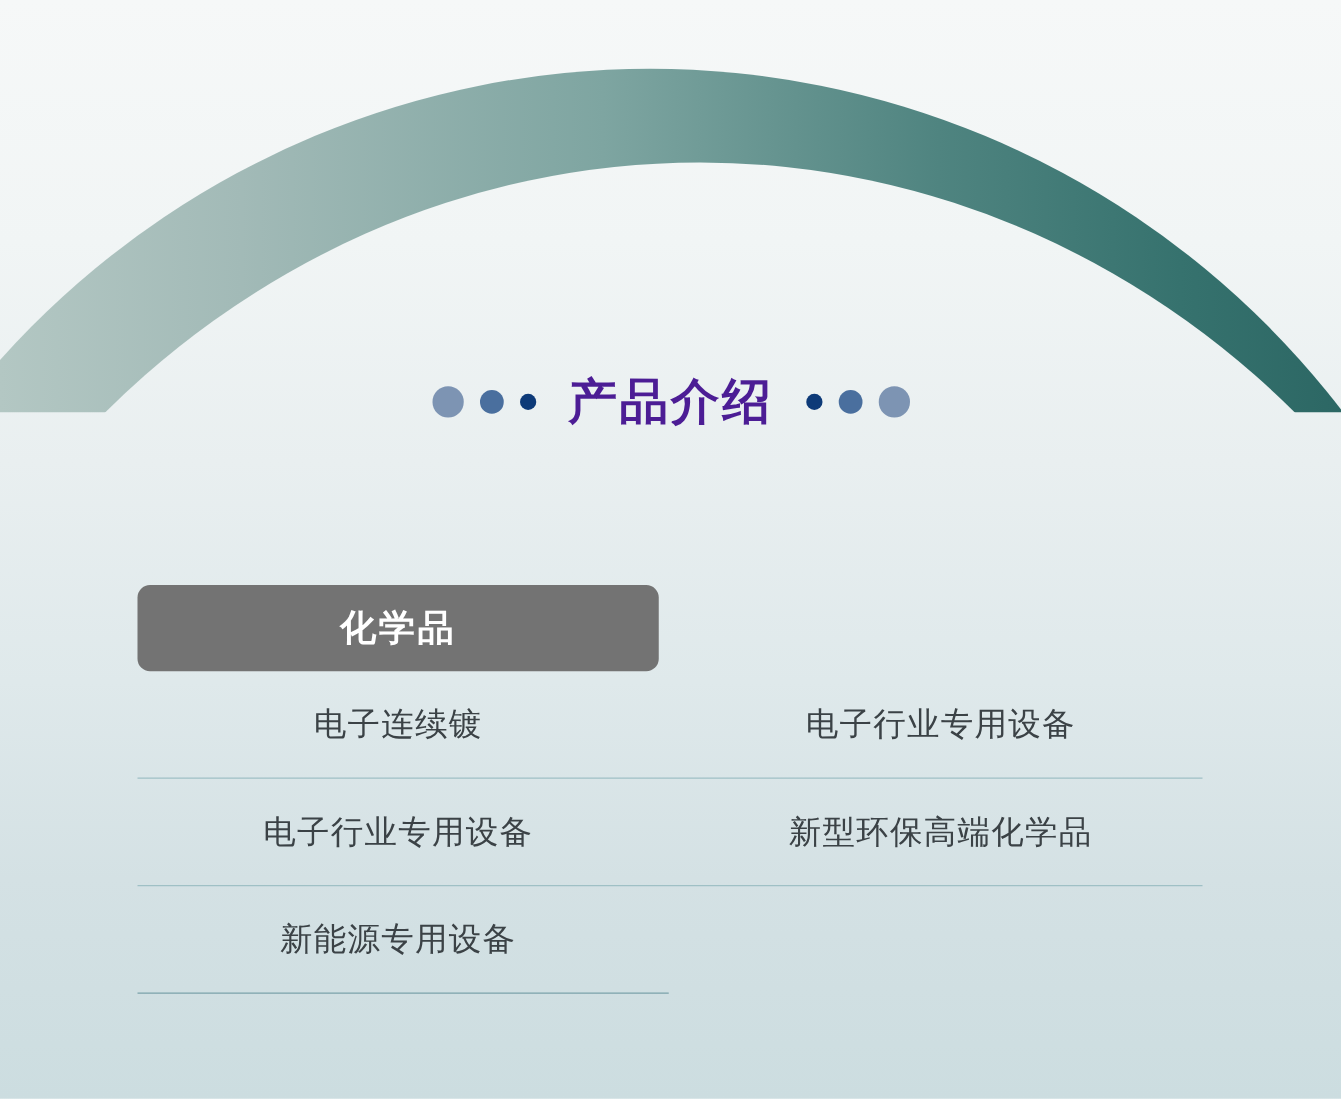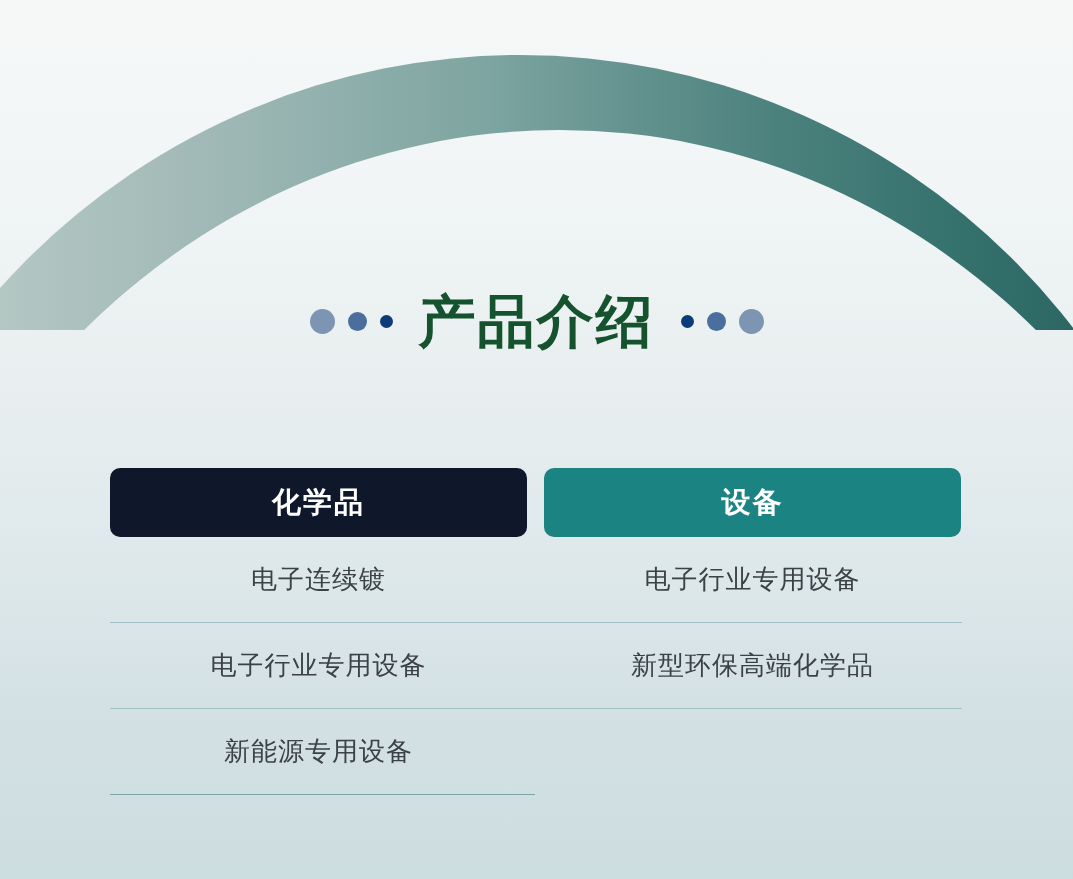--- a/index.html
+++ b/index.html
@@ -19,22 +19,22 @@
     display:flex;align-items:center;justify-content:center;gap:0;
   }
   .dots{display:flex;align-items:center;}
   .dots.left{gap:13px;margin-right:26px;}
   .dots.right{gap:13px;margin-left:26px;}
   .dot{border-radius:50%;display:block;}
   .d-lg{width:25px;height:25px;}
   .d-md{width:19px;height:19px;}
   .d-sm{width:13px;height:13px;}
   #page-title{
-    font-size:57px;font-weight:bold;letter-spacing:2px;
-    color:#14532d;line-height:1;white-space:nowrap;
+    font-size:39px;font-weight:bold;letter-spacing:2px;
+    color:#4c1d95;line-height:1;white-space:nowrap;
     font-family:Liberation Serif, serif;
   }
 
   
   #product-table{
     position:absolute;left:110px;top:468px;width:852px;
   }
   .tab-row{display:flex;gap:17px;}
   .tab{
     width:417px;height:69px;border-radius:10px;
@@ -92,25 +92,22 @@
   <span class="dots right">
     <span class="dot d-sm" style="background:#0d3a78"></span>
     <span class="dot d-md" style="background:#4a6f9e"></span>
     <span class="dot d-lg" style="background:#7d94b3"></span>
   </span>
 </div>
 
 <div id="product-table">
 
   <div class="tab-row">
-    <div class="tab" style="background:#0f172a">
+    <div class="tab" style="background:#737373">
       <span>化学品</span>
-    </div>
-    <div class="tab" style="background:#1c8383">
-      <span>设备</span>
     </div>
   </div>
 
   <div class="body-row">
     <div class="cell">
       <span>电子连续镀</span>
     </div>
     <div class="cell">
       <span>电子行业专用设备</span>
     </div>

